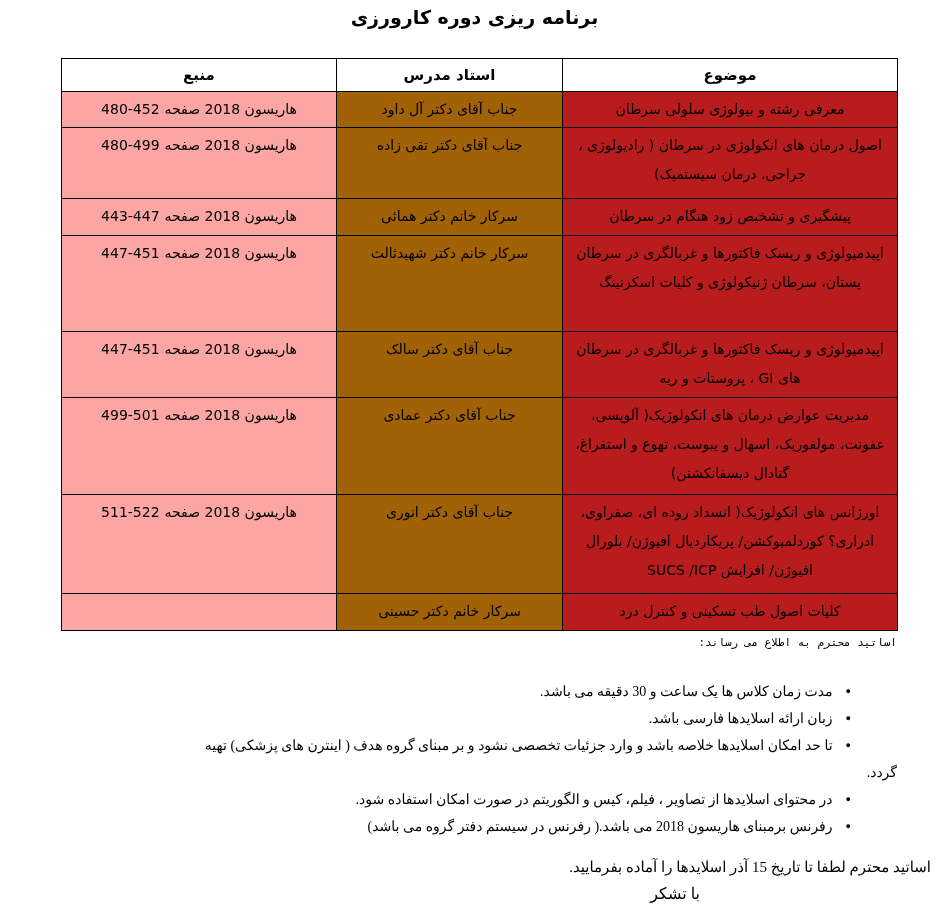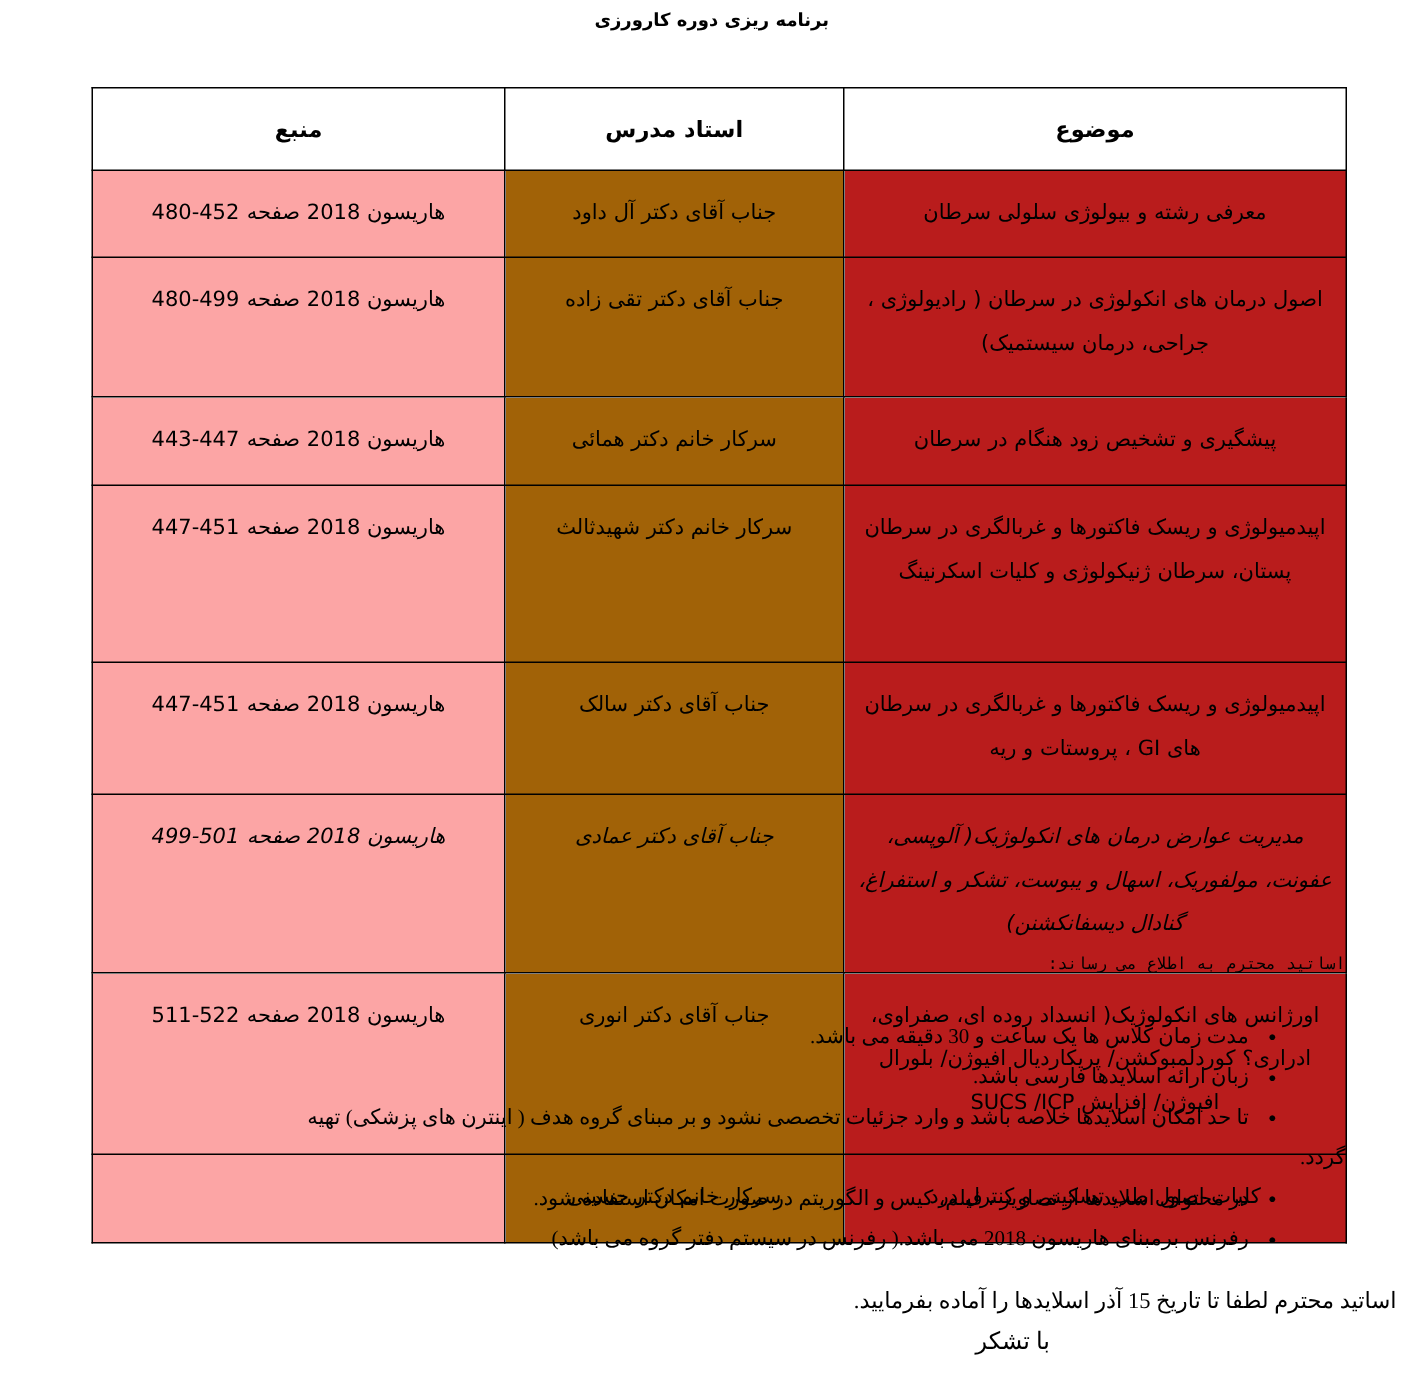--- a/index.html
+++ b/index.html
@@ -2,40 +2,40 @@
 <html lang="fa" dir="rtl"><head>
 <meta charset="utf-8">
 <style>
   html,body { margin:0; padding:0; background:#fff; }
   .page {
     position:relative; width:949px; height:921px; background:#ffffff;
     font-family:"DejaVu Sans", sans-serif; direction:rtl; overflow:hidden; color:#000;
   }
   .title {
     position:absolute; top:6px; left:0; width:100%; text-align:center;
-    font-weight:bold; font-size:12px;
+    font-weight:bold; font-size:19px;
   }
   table.schedule {
     position:absolute; top:58px; right:51px; width:836px;
     border-collapse:collapse; table-layout:fixed;
   }
   table.schedule th, table.schedule td {
     border:1px solid #000; text-align:center; vertical-align:top;
-    padding:14px 5px; font-size:14px; line-height:29px; overflow:hidden;
+    padding:3px 5px; font-size:14px; line-height:29px; overflow:hidden;
   }
   table.schedule thead th { font-size:15px; font-weight:bold; height:26px; line-height:26px; background:#fff; }
   td.topic { background:#b91c1c; }
   td.instr { background:#a16207; }
   td.src   { background:#fca5a5; }
   tbody tr:nth-child(1) td { height:27px; }
   tbody tr:nth-child(2) td { height:64px; }
   tbody tr:nth-child(3) td { height:30px; }
   tbody tr:nth-child(4) td { height:89px; }
   tbody tr:nth-child(5) td { height:59px; }
-  tbody tr:nth-child(6) td { height:90px;font-style:italic; }
+  tbody tr:nth-child(6) td { height:90px; }
   tbody tr:nth-child(7) td { height:92px; }
   tbody tr:nth-child(8) td { height:30px; }
   .src-range { direction:ltr; unicode-bidi:embed; display:inline-block; margin-right:5px; }
   .notes-intro {
     position:absolute; top:636px; right:52px;
     font-family:Liberation Mono, monospace; font-size:11px;
   }
   .bullets {
     position:absolute; top:678px; right:98px; width:779px;
     font-family:"Liberation Serif", serif; font-size:14px;
@@ -103,21 +103,21 @@
         </td>
       </tr>
       <tr>
         <td class="topic">اپیدمیولوژی و ریسک فاکتورها و غربالگری در سرطان های GI ، پروستات و ریه</td>
         <td class="instr">جناب آقای دکتر سالک</td>
         <td class="src">
           <span>هاریسون 2018 صفحه</span><span class="src-range">447-451</span>
         </td>
       </tr>
       <tr>
-        <td class="topic">مدیریت عوارض درمان های انکولوژیک( آلوپسی، عفونت، مولفوریک، اسهال و یبوست، تشکر و استفراغ، گنادال دیسفانکشنن)</td>
+        <td class="topic">مدیریت عوارض درمان های انکولوژیک( آلوپسی، عفونت، مولفوریک، اسهال و یبوست، تهوع و استفراغ، گنادال دیسفانکشنن)</td>
         <td class="instr">جناب آقای دکتر عمادی</td>
         <td class="src">
           <span>هاریسون 2018 صفحه</span><span class="src-range">499-501</span>
         </td>
       </tr>
       <tr>
         <td class="topic">اورژانس های انکولوژیک( انسداد روده ای، صفراوی، ادراری؟ کوردلمبوکشن/ پریکاردیال افیوژن/ بلورال افیوژن/ افزایش SUCS /ICP</td>
         <td class="instr">جناب آقای دکتر انوری</td>
         <td class="src">
           <span>هاریسون 2018 صفحه</span><span class="src-range">511-522</span>

